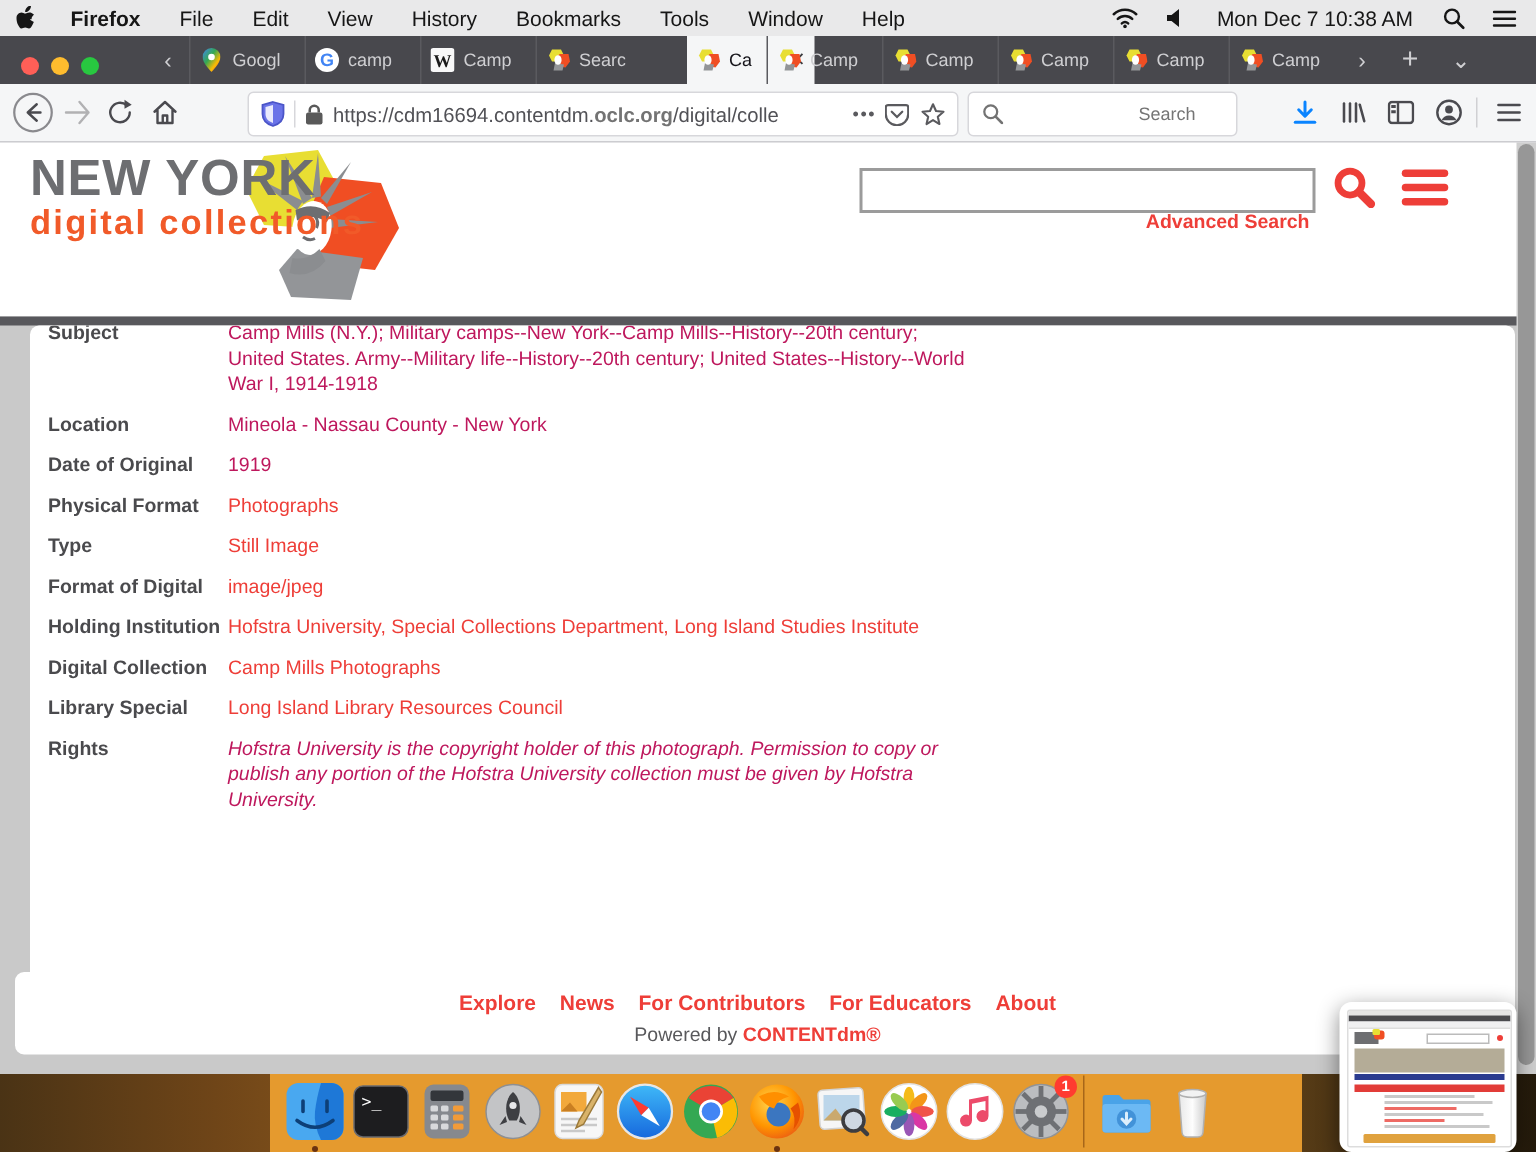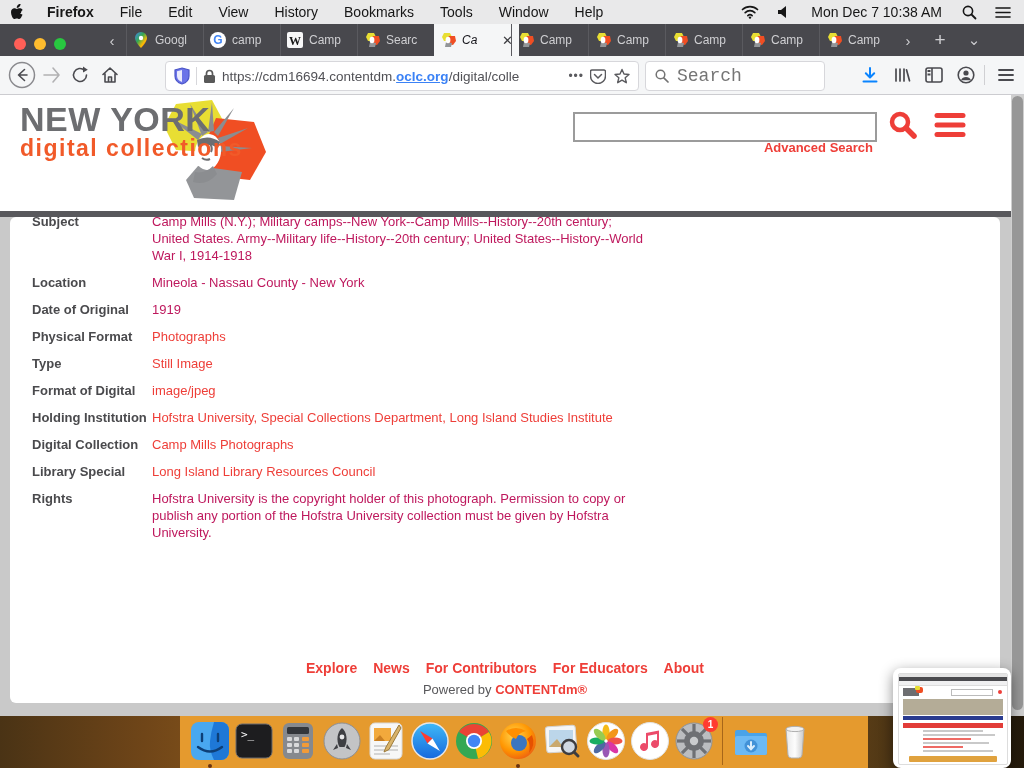--- a/index.html
+++ b/index.html
@@ -31,36 +31,36 @@
           align-items:center;justify-content:center;font-size:15px;}
   .tab .close{margin-left:auto;font-size:13px;color:#3b3b3f;}
   
   #navbar{left:0;top:56px;width:1024px;height:38px;background:#f5f6f7;
           border-bottom:1px solid #ccccd0;z-index:38;}
   .nbtn{position:absolute;top:5px;width:28px;height:28px;display:flex;align-items:center;justify-content:center;}
   #urlbar{left:165px;top:5px;width:472px;height:28px;background:#fff;border:1px solid #d7d7db;
           border-radius:4px;display:flex;align-items:center;font-size:13.5px;overflow:hidden;}
   #urlbar .sep{width:1px;height:18px;background:#d7d7db;margin:0 6px;}
   #url-text{white-space:nowrap;color:#515156;}
-  #url-text b{color:#3b82f6;font-weight:bold;text-decoration:underline;}
+  #url-text b{color:#737373;font-weight:bold;}
   #urlbar .dots{color:#5a5a5e;letter-spacing:1px;margin:0 6px;font-size:12px;}
   #searchbar{left:645px;top:5px;width:178px;height:28px;background:#fff;border:1px solid #d7d7db;
              border-radius:4px;display:flex;align-items:center;}
-  #searchbar input{border:none;outline:none;font-size:18px;color:#737373;width:120px;
-                   font-family:Liberation Mono, monospace;background:transparent;}
+  #searchbar input{border:none;outline:none;font-size:12px;color:#737373;width:120px;
+                   font-family:Liberation Sans, sans-serif;background:transparent;text-align:right;}
   
   #page{left:0;top:94px;width:1024px;height:622px;background:#c9c9c9;z-index:1;}
   #site-header{left:0;top:0;width:1024px;height:117px;background:#fff;}
   #logo-text1,#logo-text2{font-weight:bold;color:#6d6e71;font-size:34px;line-height:31px;letter-spacing:.5px;}
   #logo-text3{font-weight:bold;color:#f15a29;font-size:23px;letter-spacing:1.5px;line-height:26px;}
   #site-search{left:573px;top:18px;width:296px;height:24px;border:2px solid #9b9b9b;background:#fff;}
   #adv-search{left:573px;top:46px;width:300px;text-align:right;color:#ee3e38;font-weight:bold;font-size:13px;}
   #darkbar{left:0;top:117px;width:1024px;height:6px;background:#58585c;}
-  #card{left:10px;top:123px;width:990px;height:464px;background:#fff;border-radius:6px;
-        overflow:hidden;padding:0 0 0 22px;box-sizing:border-box;}
+  #card{left:20px;top:123px;width:990px;height:464px;background:#fff;border-radius:6px;
+        overflow:hidden;padding:0 0 0 12px;box-sizing:border-box;}
   .mrow{display:flex;margin-bottom:10px;font-size:13px;line-height:17px;}
   .mrow .ml{width:120px;flex:0 0 120px;font-weight:bold;color:#4a4a4d;}
   .mrow .mv{width:500px;color:#be185d;}
   .mrow .mv.red{color:#ee3e38;}
   .mrow.first{margin-top:-4px;}
   #footer-card{left:10px;top:554px;width:990px;height:55px;background:#fff;border-radius:6px;
                text-align:center;}
   #footer-links{margin-top:12px;font-size:14px;font-weight:bold;color:#ee3e38;}
   #footer-links span{margin:0 6px;}
   #powered{margin-top:6px;font-size:13px;color:#58585b;}
@@ -187,21 +187,21 @@
     <span class="fav">
       <svg width="16" height="16" viewBox="0 0 16 16">
           <polygon points="4,1 10,1 12,5 10,9 4,9 2,5" fill="#e8de33"></polygon>
           <polygon points="9,4 15,4 16,9 13,13 8,12 7,7" fill="#f04e23"></polygon>
           <polygon points="6,10 12,11 11,15 5,15" fill="#939598"></polygon>
           <ellipse cx="8" cy="8" rx="2.4" ry="3.2" fill="#fff"></ellipse>
         </svg>
     </span>
       <span class="lbl">Searc</span>
   </div>
-  <div class="tab active" style="left:434px;font-style:italic;">
+  <div class="tab active" style="left:458px;">
     <span class="fav">
       <svg width="16" height="16" viewBox="0 0 16 16">
           <polygon points="4,1 10,1 12,5 10,9 4,9 2,5" fill="#e8de33"></polygon>
           <polygon points="9,4 15,4 16,9 13,13 8,12 7,7" fill="#f04e23"></polygon>
           <polygon points="6,10 12,11 11,15 5,15" fill="#939598"></polygon>
           <ellipse cx="8" cy="8" rx="2.4" ry="3.2" fill="#fff"></ellipse>
         </svg>
     </span>
       <span class="lbl">Ca</span>
     <span class="close">✕</span>
@@ -450,21 +450,21 @@
     <div class="mrow">
       <div class="ml">Digital Collection</div>
       <div class="mv red">Camp Mills Photographs</div>
     </div>
     <div class="mrow">
       <div class="ml">Library Special</div>
       <div class="mv red">Long Island Library Resources Council</div>
     </div>
     <div class="mrow">
       <div class="ml">Rights</div>
-      <div class="mv" style="width:475px;">Hofstra University is the copyright holder of this photograph. Permission to copy or publish any portion of the Hofstra University collection must be given by Hofstra University.</div>
+      <div class="mv" style="width:475px;font-style:italic;">Hofstra University is the copyright holder of this photograph. Permission to copy or publish any portion of the Hofstra University collection must be given by Hofstra University.</div>
     </div>
   </div>
 
   <div id="footer-card" class="abs">
     <div id="footer-links">
       <span>Explore</span>
       <span>News</span>
       <span>For Contributors</span>
       <span>For Educators</span>
       <span>About</span>

